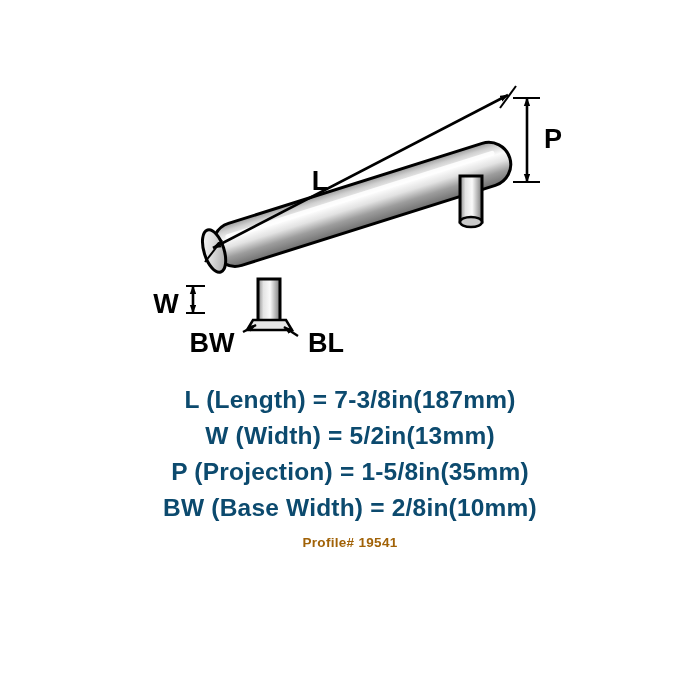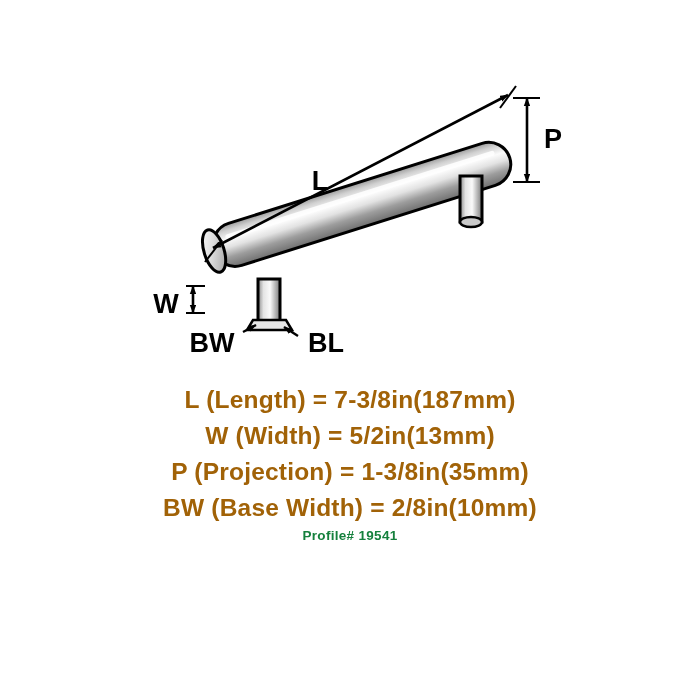--- a/index.html
+++ b/index.html
@@ -34,27 +34,27 @@
     top: 382px;
     width: 700px;
     text-align: center;
   }
   .spec-line {
     font-size: 24.5px;
     font-weight: bold;
     letter-spacing: 0.2px;
     line-height: 36px;
     white-space: nowrap;
-    color: #a16207;
+    color: #0c4a6e;
   }
   .profile-line {
-    margin-top: 2px;
+    margin-top: 9px;
     font-size: 13.5px;
     font-weight: bold;
-    color: #15803d;
+    color: #a16207;
     letter-spacing: 0.3px;
   }
   .dim-label {
     font-size: 27px;
     font-weight: bold;
     fill: #000;
     font-family: "Liberation Sans", sans-serif;
   }
 </style>
 </head>
@@ -145,18 +145,18 @@
 
     <g>
       <line x1="298" y1="336" x2="284" y2="327" stroke="#000" stroke-width="2.4" marker-end="url(#arrHead)"></line>
       <text class="dim-label" x="326" y="352" text-anchor="middle">BL</text>
     </g>
   </svg>
 
   <div class="spec-list">
     <div class="spec-line">L (Length) = 7-3/8in(187mm)</div>
     <div class="spec-line">W (Width) = 5/2in(13mm)</div>
-    <div class="spec-line">P (Projection) = 1-3/8in(35mm)</div>
+    <div class="spec-line">P (Projection) = 1-5/8in(35mm)</div>
     <div class="spec-line">BW (Base Width) = 2/8in(10mm)</div>
     <div class="profile-line">Profile# 19541</div>
   </div>
 
 </div>
 
 </body></html>

